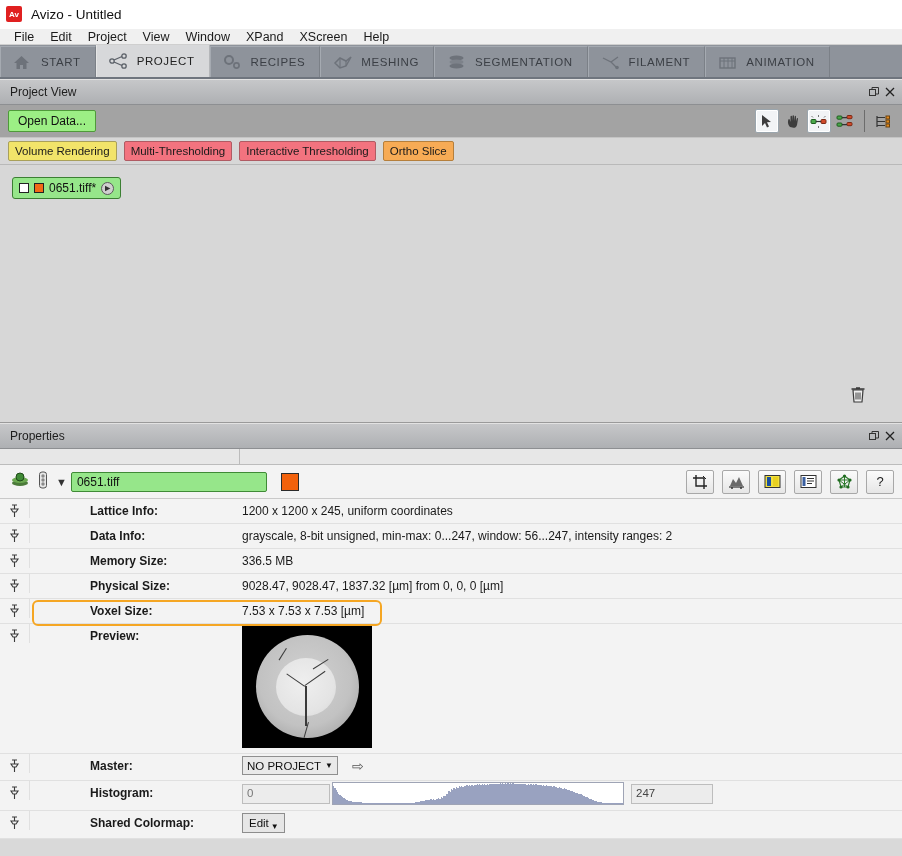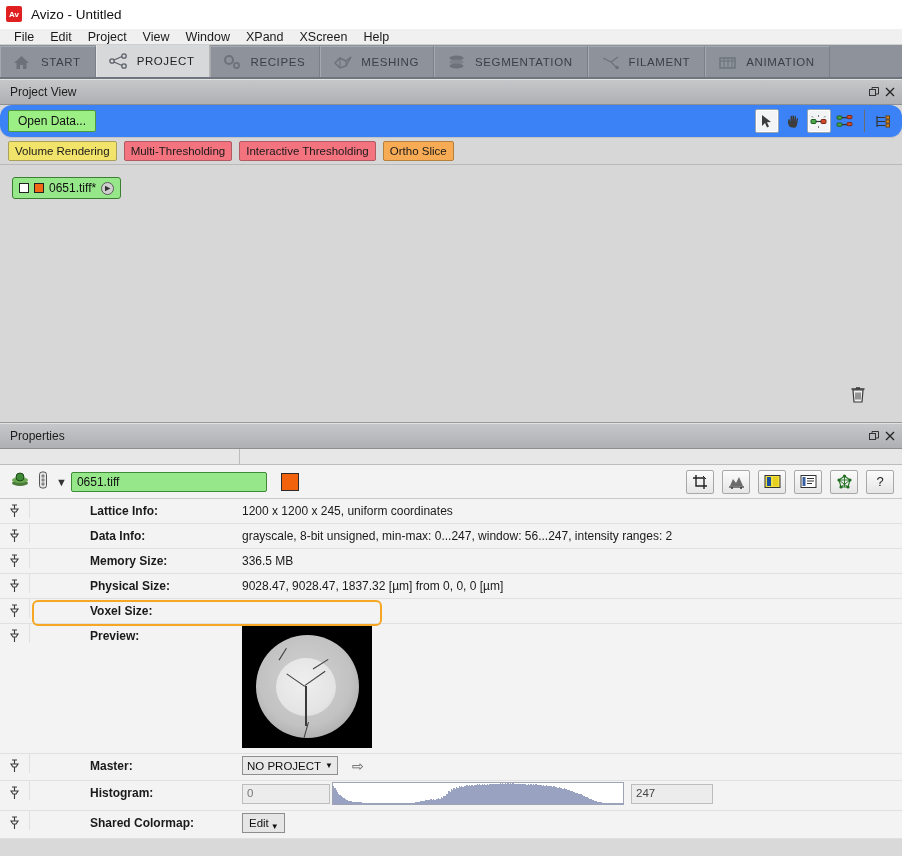--- a/index.html
+++ b/index.html
@@ -109,26 +109,25 @@
   
   .projectview {
     height: 318px;
     background: #d7d7d7;
     display: flex;
     flex-direction: column;
     border-bottom: 1px solid #9a9a9a;
   }
   .pv-toolbar {
     height: 33px;
-    background: #3b82f6;
+    background: #a3a3a3;
     border-bottom: 1px solid #c4c4c4;
     display: flex;
     align-items: center;
     padding: 0 6px 0 8px;
-    border-radius: 12px;
   }
   .btn-opendata {
     background: #9cef85;
     border: 1px solid #4f9a3a;
     border-radius: 2px;
     padding: 3px 9px;
     font-size: 12px;
     color: #111;
   }
   .pv-tools-right {
@@ -698,20 +697,21 @@
     <div class="pvalue">9028.47, 9028.47, 1837.32 [µm] from 0, 0, 0 [µm]</div>
   </div>
 
   <div class="prow highlight">
     <div class="pin">
       <svg width="11" height="14" viewBox="0 0 11 14">
           <path d="M3 1 H8 M5.5 1 V5 M2 5 H9 L7 8 H4 Z M5.5 8 V13" stroke="#3a3a3a" stroke-width="1.1" fill="none"></path>
         </svg>
     </div>
     <div class="plabel">Voxel Size:</div>
+    <div class="pvalue">7.53 x 7.53 x 7.53 [µm]</div>
     <div class="hl-box"></div>
   </div>
 
   <div class="prow" style="min-height:130px">
     <div class="pin">
       <svg width="11" height="14" viewBox="0 0 11 14">
           <path d="M3 1 H8 M5.5 1 V5 M2 5 H9 L7 8 H4 Z M5.5 8 V13" stroke="#3a3a3a" stroke-width="1.1" fill="none"></path>
         </svg>
     </div>
     <div class="plabel">Preview:</div>

